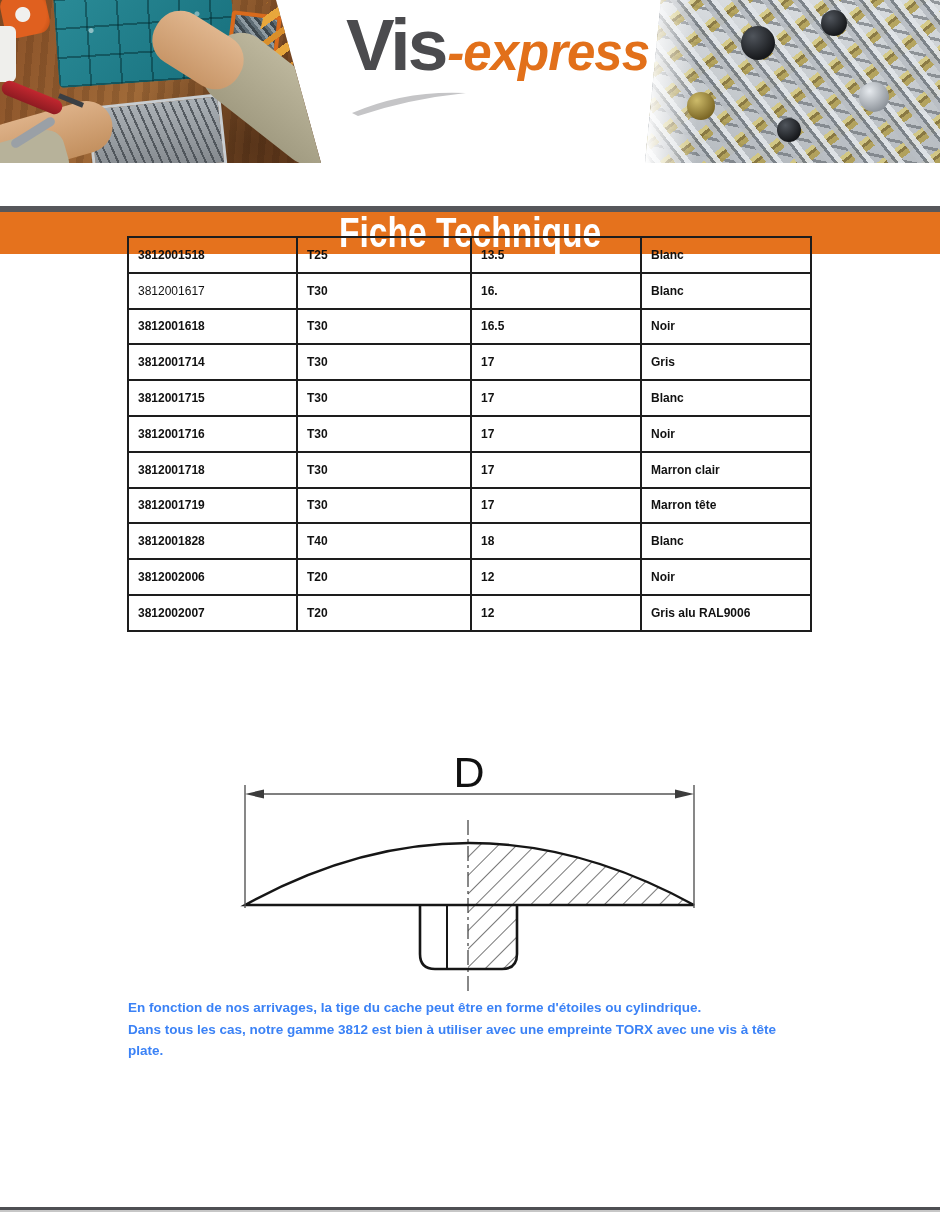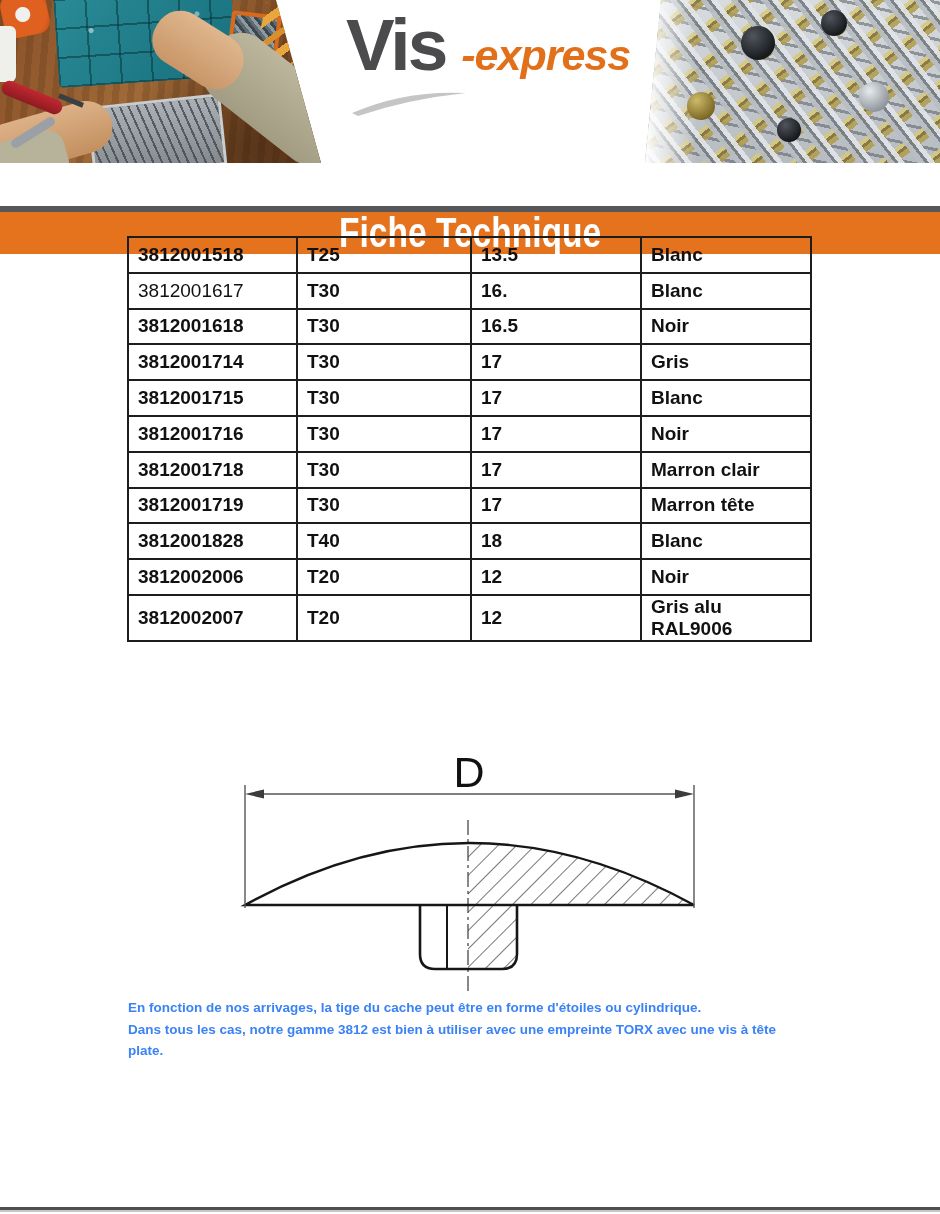--- a/index.html
+++ b/index.html
@@ -68,33 +68,33 @@
   .sh2{left:176px;top:10px;width:26px;height:26px;}
   .sh3{left:42px;top:92px;width:28px;height:28px;
     background:radial-gradient(circle at 35% 30%, #cdbb6a, #7a6524 75%);}
   .sh4{left:214px;top:82px;width:30px;height:30px;
     background:radial-gradient(circle at 35% 30%, #e6eaee, #8a9097 78%);}
   .sh5{left:132px;top:118px;width:24px;height:24px;}
 
   
   .logo{position:absolute;left:346px;top:8px;display:flex;align-items:baseline;}
   .logo-vis{font-size:73px;font-weight:bold;color:#4b4b4e;letter-spacing:-3px;line-height:1;}
-  .logo-express{font-size:43px;font-weight:bold;font-style:italic;color:#e2701a;letter-spacing:-1px;line-height:1;margin-left:16px;}
+  .logo-express{font-size:51px;font-weight:bold;font-style:italic;color:#e2701a;letter-spacing:-1px;line-height:1;margin-left:2px;}
   .swoosh{position:absolute;left:350px;top:86px;}
 
   
   .banner{position:absolute;left:0;top:162px;width:940px;height:44px;background:#e5721d;
     display:flex;align-items:center;justify-content:center;margin-top:48px;}
   .banner span{font-weight:bold;font-size:43px;color:#ffffff;transform:scaleX(.78);line-height:1;}
   .divider{position:absolute;left:0;top:206px;width:940px;height:6px;background:#56575b;}
 
   
   table.spec{position:absolute;left:127px;top:236px;border-collapse:collapse;}
   table.spec td{border:2px solid #1d1d1d;height:33.8px;padding:0 16px 0 9px;
-    font-size:19px;font-weight:bold;color:#111;vertical-align:middle;}
+    font-size:12px;font-weight:bold;color:#111;vertical-align:middle;}
   table.spec td.w400{font-weight:400;}
 
   
   .diagram{position:absolute;left:180px;top:740px;}
 
   
   .footer{position:absolute;left:128px;top:997px;width:720px;
     font-size:13.5px;font-weight:bold;color:#3b82f6;line-height:21.5px;}
 
   

